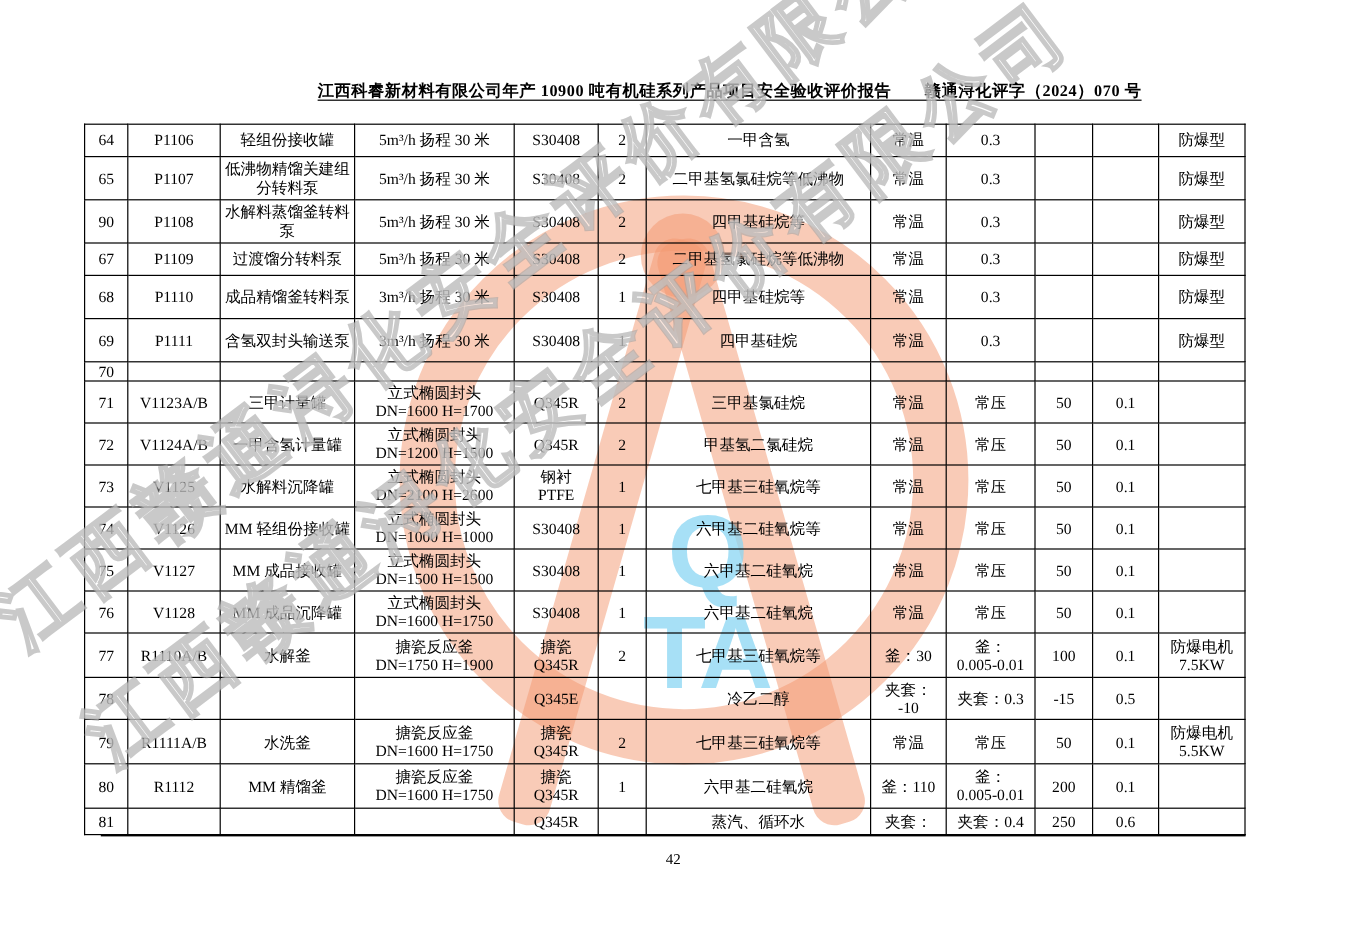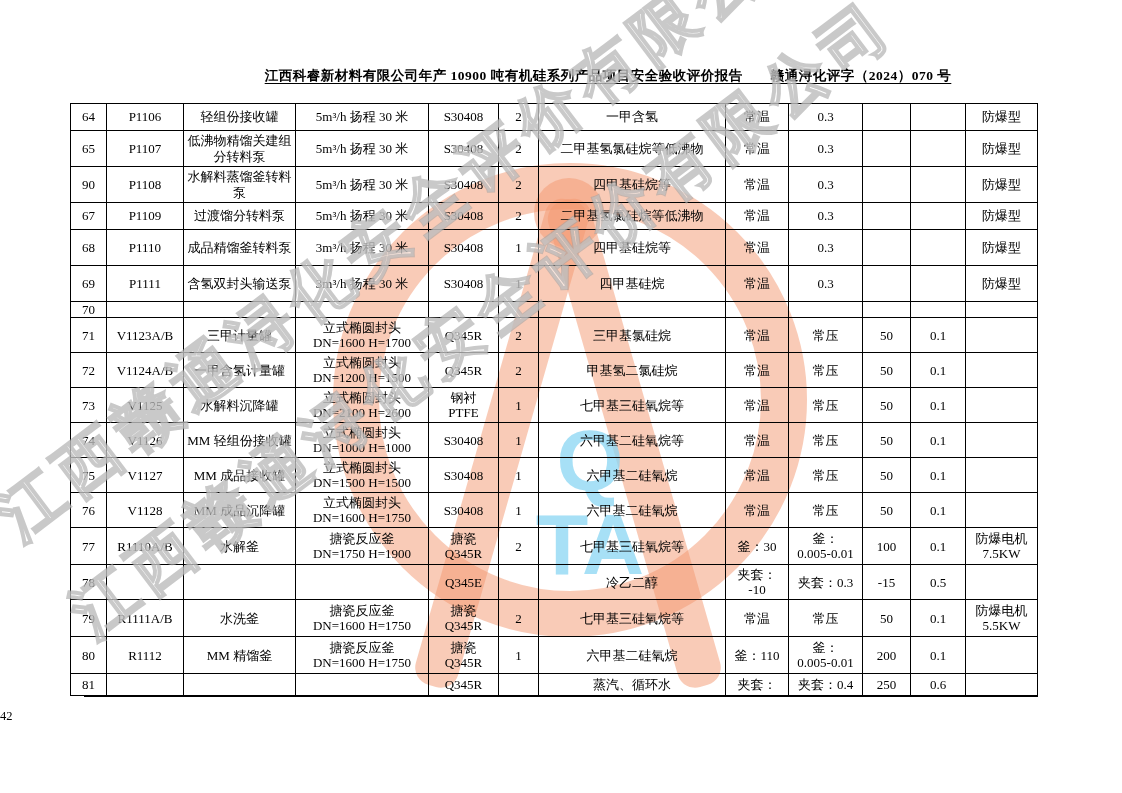--- a/index.html
+++ b/index.html
@@ -63,21 +63,21 @@
     -webkit-text-stroke:2px rgba(165,165,165,0.60);
   }
   .wm-gray div{white-space:nowrap;}
 
   
   .footer-line{
     position:absolute;left:84px;right:84px;top:695px;
     border-top:2px solid #000;z-index:2;
   }
   .page-number{
-    position:absolute;top:709px;left:0;width:100%;text-align:left;
+    position:absolute;top:709px;left:0;width:100%;text-align:center;
     font-size:12.5px;color:#000;z-index:2;
   }
 </style>
 </head>
 <body>
 
 <div class="page">
 
   <div class="wm-stamp-layer">
     <div class="wm-ring"></div>

